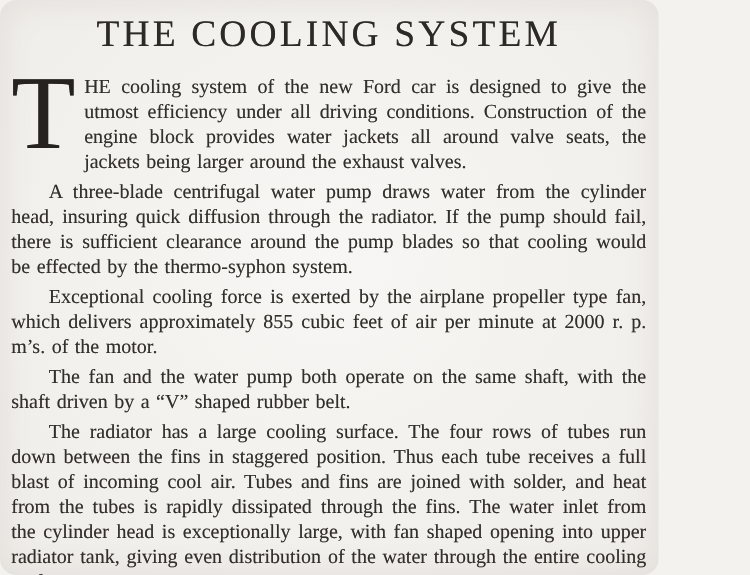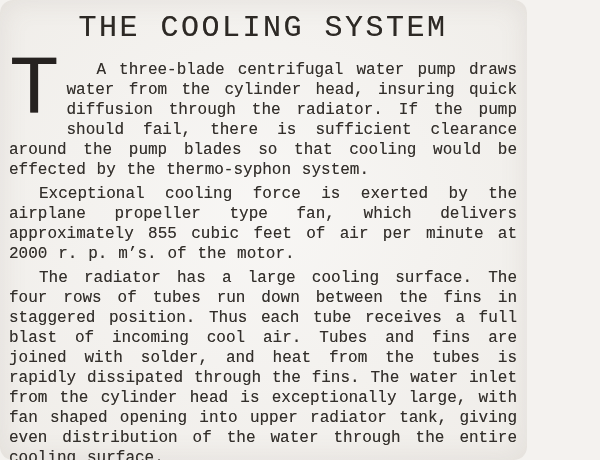--- a/index.html
+++ b/index.html
@@ -9,21 +9,21 @@
   }
   .page {
     position: relative;
     width: 527px;
     height: 460px;
     box-sizing: border-box;
     padding: 13px 10px 0 9px;
     background: #f4f2ef;
     background-image: radial-gradient(ellipse at 50% 45%, rgba(255,255,255,0.35) 0%, rgba(236,233,228,0.55) 95%);
     color: #332f2b;
-    font-family: Liberation Mono, monospace;
+    font-family: Liberation Serif, serif;
     overflow: hidden;
     box-shadow: inset 0 0 28px rgba(120,110,95,0.12);
     border-radius: 13px;
   }
   .title {
     margin: 0 0 17px 0;
     text-align: center;
     font-size: 30px;
     line-height: 1;
     font-weight: normal;
@@ -54,22 +54,23 @@
     text-shadow: 0 0 0.5px rgba(38,34,32,0.6);
   }
 </style>
 </head>
 <body>
 
 <div class="page">
   <h1 class="title">THE COOLING SYSTEM</h1>
 
   <div class="body-text">
-    <p class="lead"><span class="dropcap">T</span></p>
+    <p class="lead"><span class="dropcap">T</span><span>HE cooling system of the new Ford car is designed to give the utmost efficiency under all driving conditions. Construction of the engine block provides water jackets all around valve seats, the jackets being larger around the exhaust valves.</span></p>
 
     <p>A three-blade centrifugal water pump draws water from the cylinder head, insuring quick diffusion through the radiator. If the pump should fail, there is sufficient clearance around the pump blades so that cooling would be effected by the thermo-syphon system.</p>
 
     <p>Exceptional cooling force is exerted by the airplane propeller type fan, which delivers approximately 855 cubic feet of air per minute at 2000 r. p. m’s. of the motor.</p>
 
+    <p>The fan and the water pump both operate on the same shaft, with the shaft driven by a “V” shaped rubber belt.</p>
 
     <p>The radiator has a large cooling surface. The four rows of tubes run down between the fins in staggered position. Thus each tube receives a full blast of incoming cool air. Tubes and fins are joined with solder, and heat from the tubes is rapidly dissipated through the fins. The water inlet from the cylinder head is exceptionally large, with fan shaped opening into upper radiator tank, giving even distribution of the water through the entire cooling surface.</p>
   </div>
 </div>
 
 </body></html>

